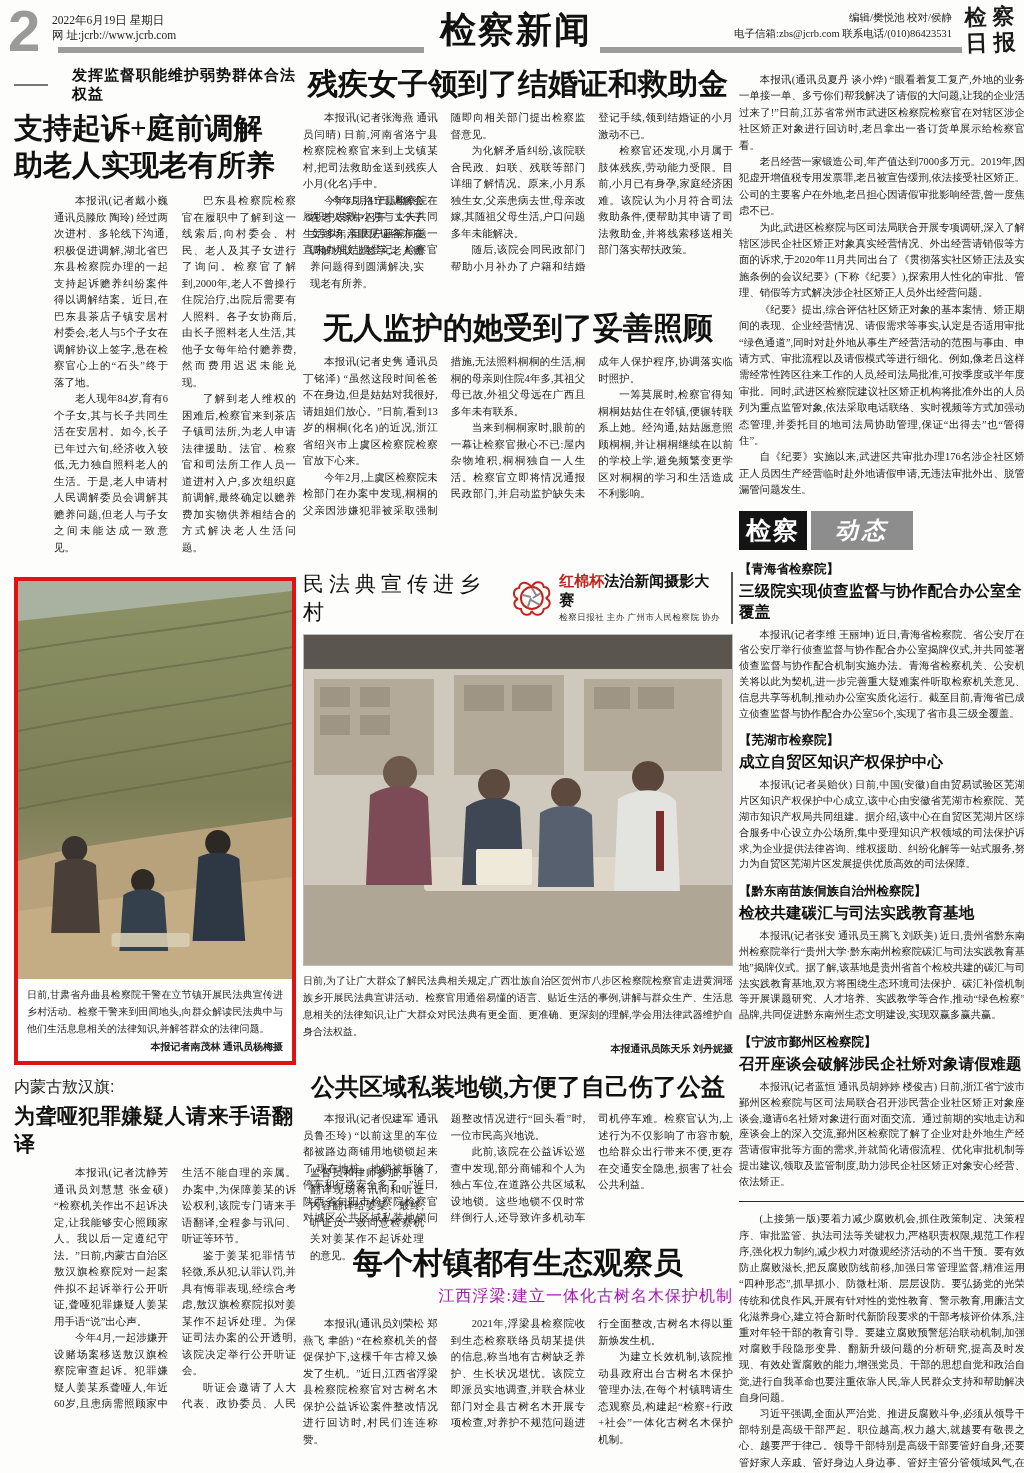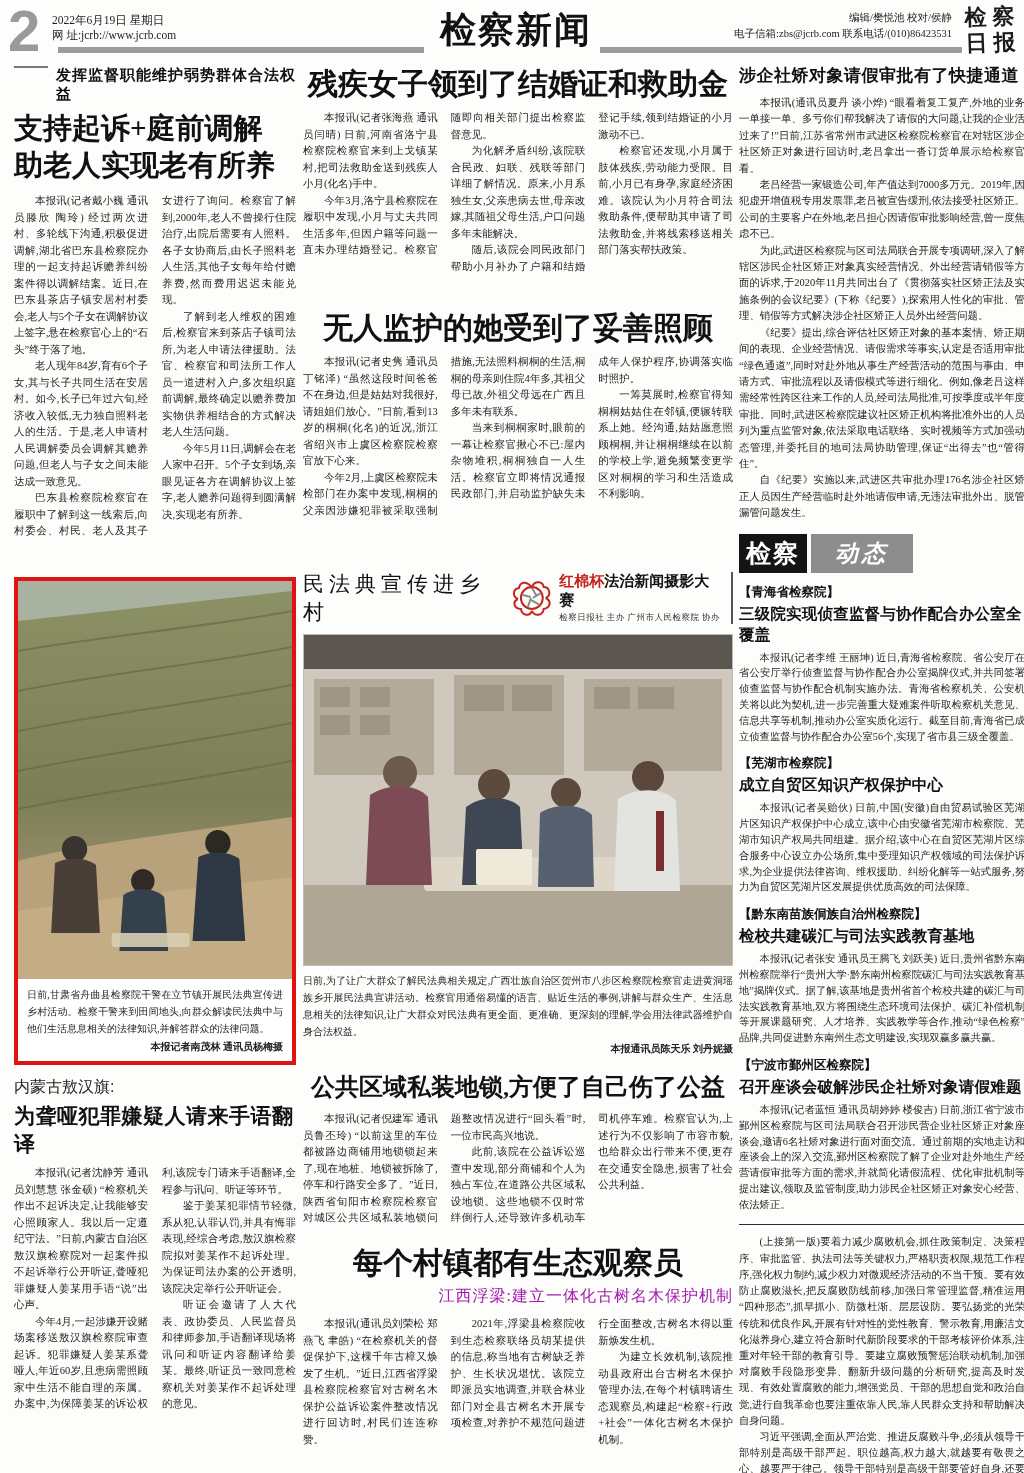--- a/index.html
+++ b/index.html
@@ -18,34 +18,34 @@
   .editline{position:absolute;right:72px;top:10px;text-align:right;font-size:10.5px;line-height:16px;color:#222;}
   .masthead{position:absolute;right:6px;top:2px;width:56px;height:56px;display:grid;
             grid-template-columns:1fr 1fr;align-content:center;justify-items:center;
             font-size:22px;font-weight:800;line-height:26px;color:#1a1a1a;transform:rotate(-2deg);}
 
   
   .colL{position:absolute;left:14px;top:66px;width:282px;}
   .colM{position:absolute;left:303px;top:64px;width:430px;}
   .colR{position:absolute;left:739px;top:64px;width:286px;}
 
-  .kicker{display:flex;gap:8px;}
+  .kicker{display:flex;align-items:center;gap:24px;}
   .kicker .dash{width:34px;height:2px;background:#777;flex:0 0 auto;}
   .kicker .ktext{font-size:15px;font-weight:800;letter-spacing:1px;color:#111;
                  font-family:"Liberation Sans","DejaVu Sans",sans-serif;}
 
   .headA{margin-top:6px;font-size:29px;line-height:1.28;font-weight:800;color:#111;}
   .headB{margin-top:2px;font-size:30px;line-height:1.2;font-weight:800;text-align:center;color:#111;}
   .headC{font-size:24px;font-weight:800;text-align:center;color:#111;}
   .headD{font-size:17px;font-weight:800;color:#111;letter-spacing:0.5px;}
   .headE{font-size:21px;font-weight:800;color:#111;letter-spacing:0.5px;}
   .subhead{font-size:16px;text-align:right;color:#a21caf;margin-top:5px;letter-spacing:1px;}
   .region{font-size:16px;color:#222;font-family:"Liberation Sans","DejaVu Sans",sans-serif;}
 
-  .body2{column-count:2;column-gap:14px;}
+  .body2{column-count:2;column-gap:14px;margin-left:40px;}
   .body3{column-count:3;column-gap:13px;}
   .bodytxt{font-size:10.5px;line-height:16.5px;color:#1c1c1c;}
   .bodytxt .para{margin:0;text-indent:2em;text-align:justify;}
   .body1 .para{margin:0;text-indent:2em;text-align:justify;font-size:10.4px;line-height:16.4px;color:#1c1c1c;}
 
   
   .redbox{margin-top:12px;border:4px solid #e01212;background:#fff;}
   .redbox svg{display:block;width:100%;height:398px;}
   .redcap{padding:7px 9px 6px 9px;font-size:10px;line-height:17px;color:#222;text-align:justify;}
   .redcap .credit{text-align:right;font-weight:700;margin-top:1px;}
@@ -268,21 +268,20 @@
     <div class="headB mt12">每个村镇都有生态观察员</div>
     <div class="subhead">江西浮梁:建立一体化古树名木保护机制</div>
     <div class="body3 bodytxt hG-body">
         <p class="para">本报讯(通讯员刘荣松 郑燕飞 聿皓) “在检察机关的督促保护下,这棵千年古樟又焕发了生机。”近日,江西省浮梁县检察院检察官对古树名木保护公益诉讼案件整改情况进行回访时,村民们连连称赞。</p>
         <p class="para">2021年,浮梁县检察院收到生态检察联络员胡某提供的信息,称当地有古树缺乏养护、生长状况堪忧。该院立即派员实地调查,并联合林业部门对全县古树名木开展专项检查,对养护不规范问题进行全面整改,古树名木得以重新焕发生机。</p>
         <p class="para">为建立长效机制,该院推动县政府出台古树名木保护管理办法,在每个村镇聘请生态观察员,构建起“检察+行政+社会”一体化古树名木保护机制。</p>
       </div>
   </div>
 
   <div class="colR">
-    <div class="headD">涉企社矫对象请假审批有了快捷通道</div>
     <div class="body1 mt8">
         <p class="para">本报讯(通讯员夏丹 谈小烨) “眼看着复工复产,外地的业务一单接一单、多亏你们帮我解决了请假的大问题,让我的企业活过来了!”日前,江苏省常州市武进区检察院检察官在对辖区涉企社区矫正对象进行回访时,老吕拿出一沓订货单展示给检察官看。</p>
         <p class="para">老吕经营一家锻造公司,年产值达到7000多万元。2019年,因犯虚开增值税专用发票罪,老吕被宣告缓刑,依法接受社区矫正。公司的主要客户在外地,老吕担心因请假审批影响经营,曾一度焦虑不已。</p>
         <p class="para">为此,武进区检察院与区司法局联合开展专项调研,深入了解辖区涉民企社区矫正对象真实经营情况、外出经营请销假等方面的诉求,于2020年11月共同出台了《贯彻落实社区矫正法及实施条例的会议纪要》(下称《纪要》),探索用人性化的审批、管理、销假等方式解决涉企社区矫正人员外出经营问题。</p>
         <p class="para">《纪要》提出,综合评估社区矫正对象的基本案情、矫正期间的表现、企业经营情况、请假需求等事实,认定是否适用审批“绿色通道”,同时对赴外地从事生产经营活动的范围与事由、申请方式、审批流程以及请假模式等进行细化。例如,像老吕这样需经常性跨区往来工作的人员,经司法局批准,可按季度或半年度审批。同时,武进区检察院建议社区矫正机构将批准外出的人员列为重点监管对象,依法采取电话联络、实时视频等方式加强动态管理,并委托目的地司法局协助管理,保证“出得去”也“管得住”。</p>
         <p class="para">自《纪要》实施以来,武进区共审批办理176名涉企社区矫正人员因生产经营临时赴外地请假申请,无违法审批外出、脱管漏管问题发生。</p>
       </div>
 
     <div class="dynlogo">
       <span class="b1">检察</span>

